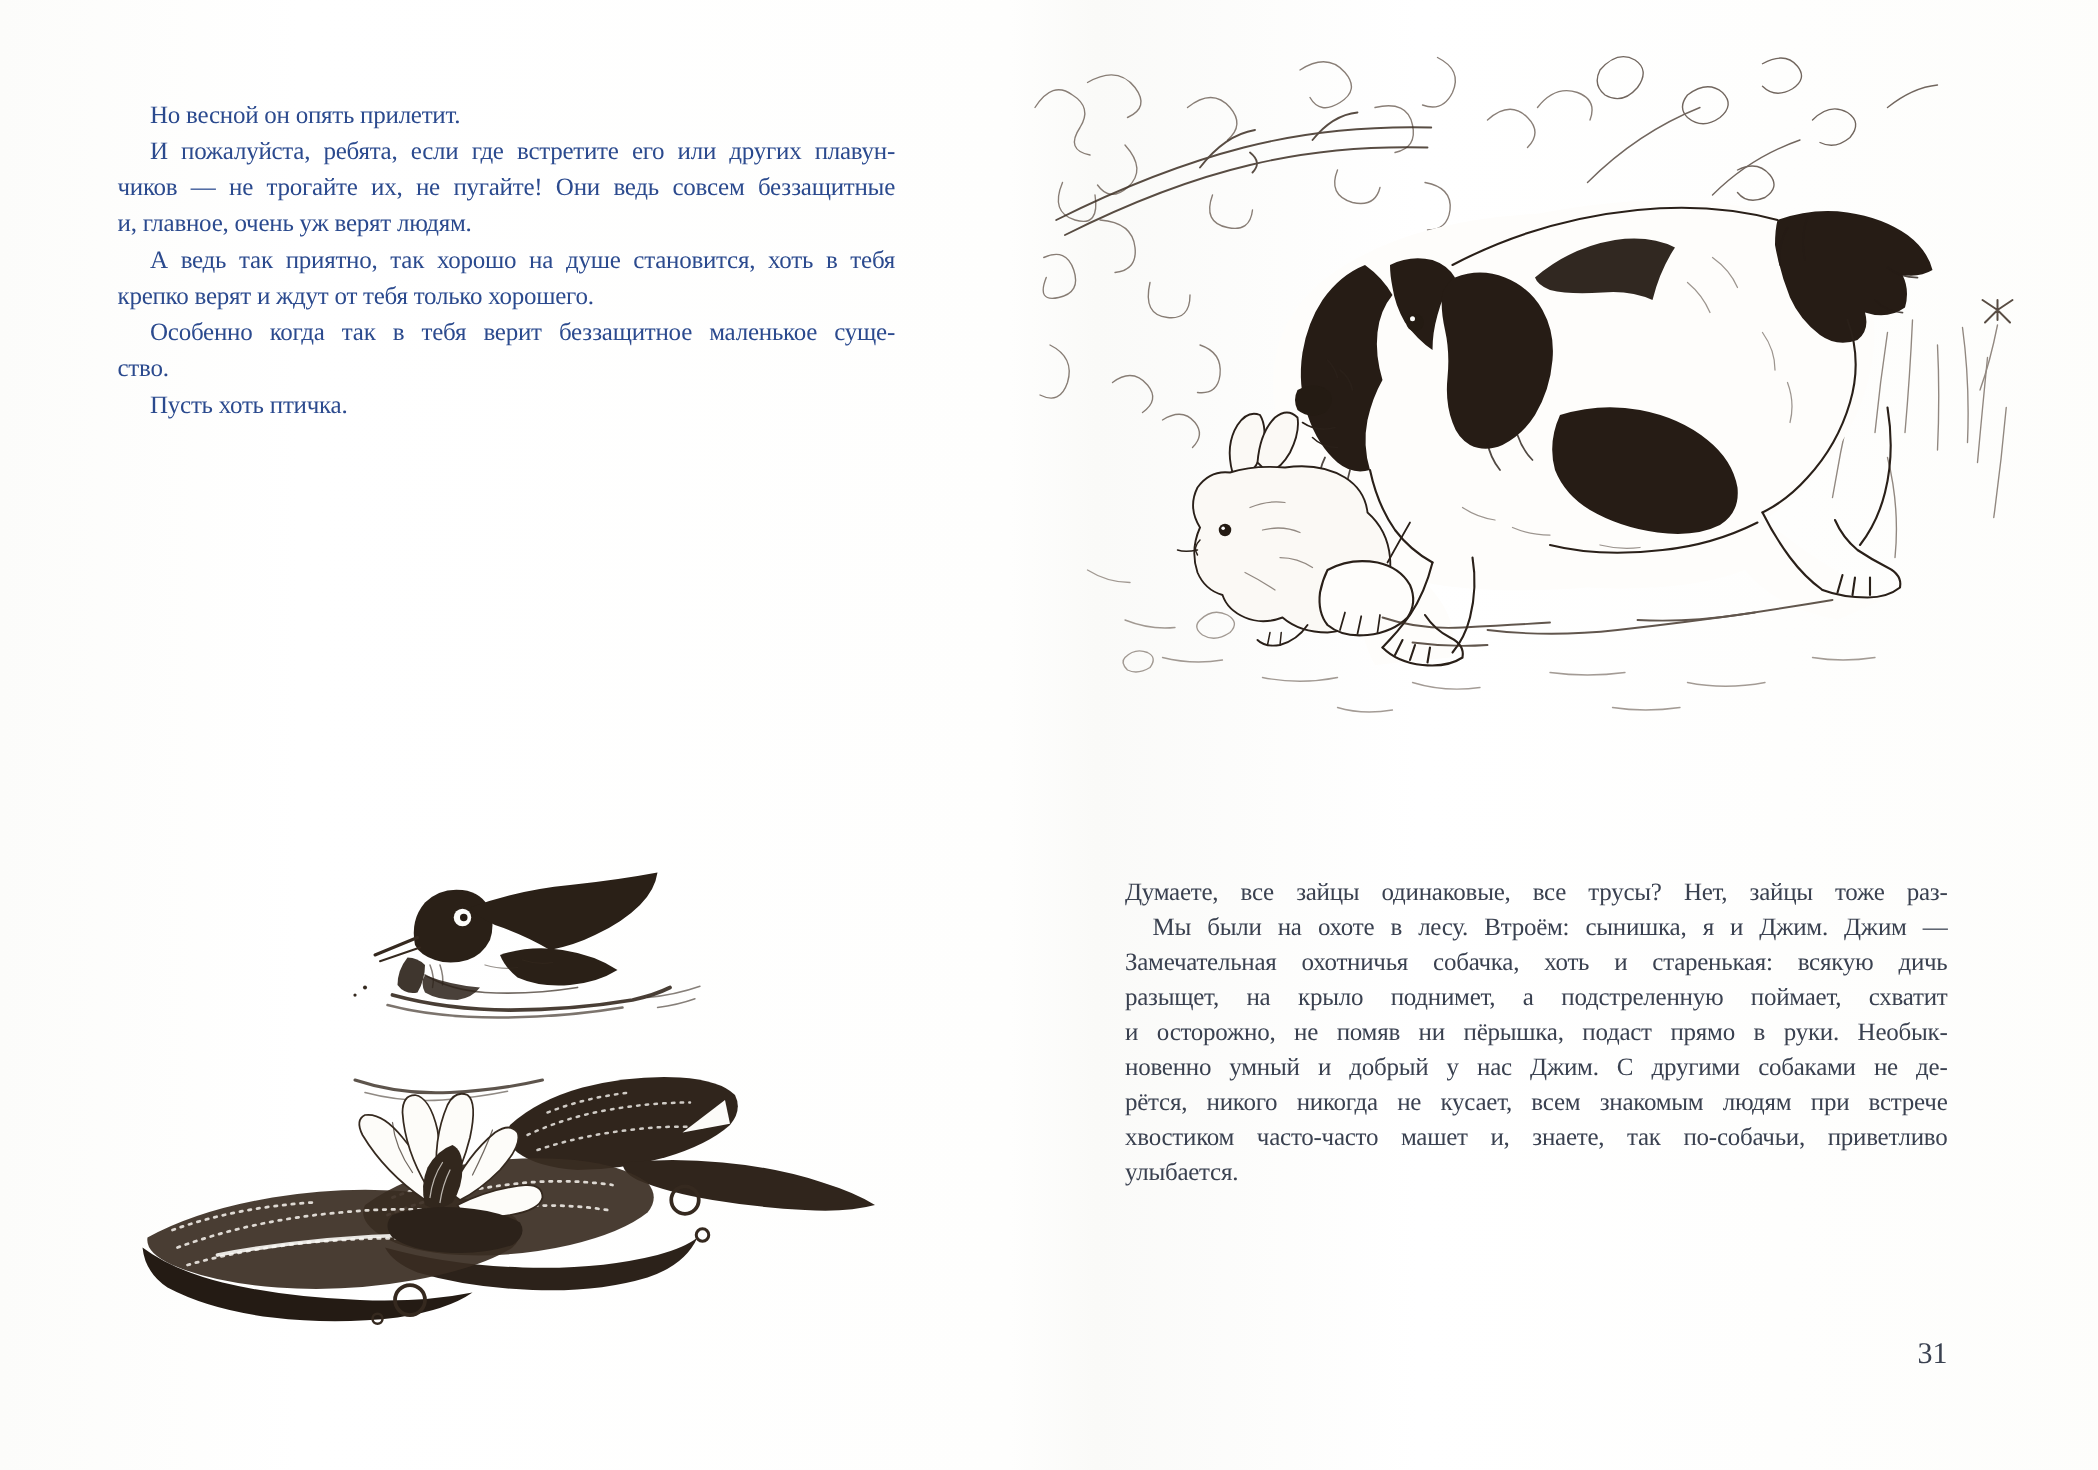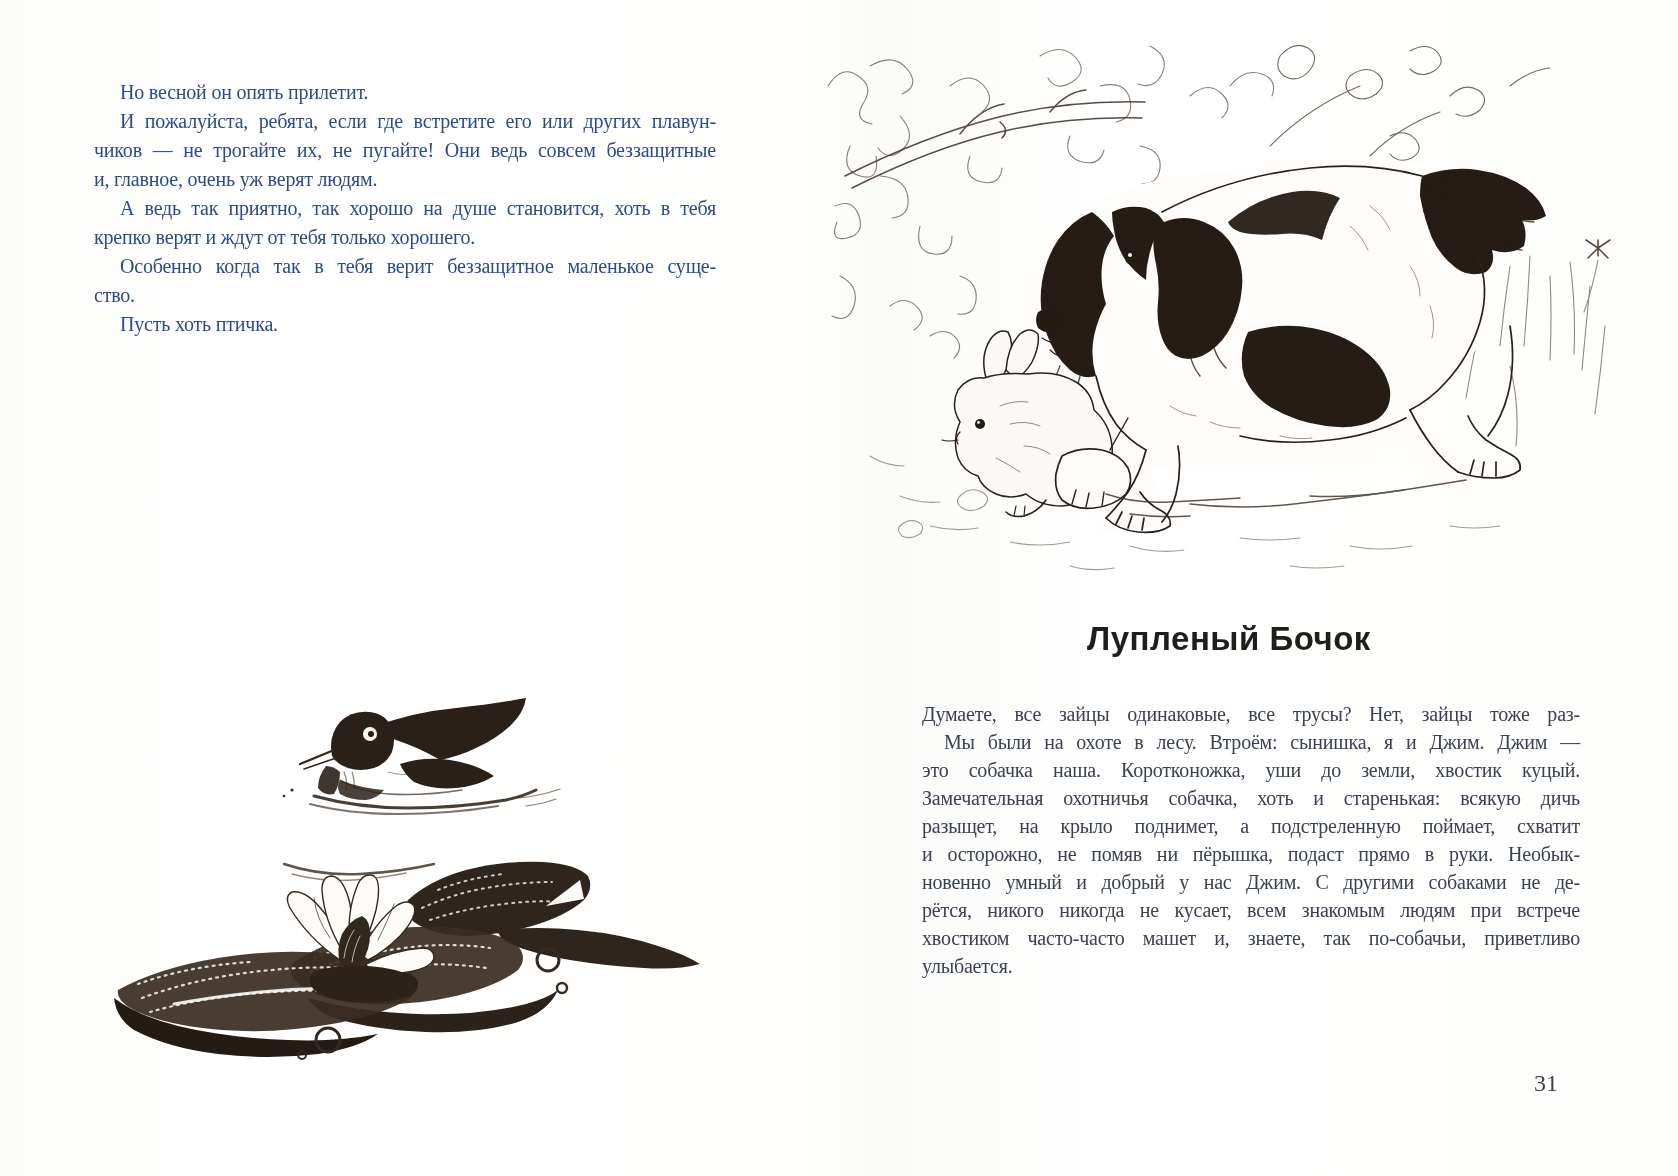--- a/index.html
+++ b/index.html
@@ -6,21 +6,21 @@
   .spread {
     position:relative; width:1678px; height:1176px; overflow:hidden;
     background:linear-gradient(90deg,#fcfcfa 0%,#ffffff 14%,#fefefd 47%,#fafaf8 51%,#ffffff 66%,#fdfdfb 100%);
     font-family:"Liberation Serif", serif;
     padding-left:41px;
   }
   .textblock { position:absolute; }
   .left-text  { left:94px;  top:78px;  width:622px; font-size:20px; line-height:29px;
                 letter-spacing:-0.2px; color:var(--left-text,#2b4a8e); }
   .right-text { left:900px; top:700px; width:658px; font-size:20px; line-height:28px;
-                letter-spacing:-0.2px; color:var(--right-text,#3a4150);margin-left:22px; }
+                letter-spacing:-0.2px; color:var(--right-text,#3a4150); }
   .tline { text-align:justify; text-align-last:left; -moz-text-align-last:left; white-space:normal; }
   .tline.fill { text-align-last:justify; -moz-text-align-last:justify; }
   .tline.indent { text-indent:26px; }
   .right-text .tline.indent { text-indent:22px; }
   .chapter-title {
     position:absolute; left:900px; top:620px; width:658px; text-align:center;
     font-family:"Liberation Sans", sans-serif; font-weight:700; font-size:33px;
     letter-spacing:0.5px; color:var(--title,#211d1b);
   }
   .page-number {
@@ -243,26 +243,24 @@
       <g stroke="#4a3a2e" fill="none" stroke-width="1.1" opacity="0.5" stroke-linecap="round">
         <path d="M120,500 q24,6 48,2 M200,516 q30,6 60,0 M320,520 q26,8 54,4"></path>
         <path d="M430,512 q30,4 60,0 M540,520 q30,6 62,0 M640,500 q24,4 50,0"></path>
         <path d="M260,540 q20,6 44,2 M480,540 q26,4 54,0 M90,470 q20,8 40,6 M60,430 q16,10 34,10"></path>
         <path d="M150,470 q10,-10 22,-4 q10,6 2,14 q-12,8 -22,2 q-8,-6 -2,-12"></path>
         <path d="M90,500 q8,-8 18,-4 q8,4 2,12 q-10,6 -18,2 q-6,-6 -2,-10"></path>
       </g>
     </svg>
   </div>
 
-  <div class="chapter-title">Лупленый Бочок</div>
 
   <div class="textblock right-text">
       <div class="tline fill">Думаете, все зайцы одинаковые, все трусы? Нет, зайцы тоже раз-</div>
       <div class="tline indent fill">Мы были на охоте в лесу. Втроём: сынишка, я и Джим. Джим —</div>
-      <div class="tline fill">это собачка наша. Коротконожка, уши до земли, хвостик куцый.</div>
       <div class="tline fill">Замечательная охотничья собачка, хоть и старенькая: всякую дичь</div>
       <div class="tline fill">разыщет, на крыло поднимет, а подстреленную поймает, схватит</div>
       <div class="tline fill">и осторожно, не помяв ни пёрышка, подаст прямо в руки. Необык-</div>
       <div class="tline fill">новенно умный и добрый у нас Джим. С другими собаками не де-</div>
       <div class="tline fill">рётся, никого никогда не кусает, всем знакомым людям при встрече</div>
       <div class="tline fill">хвостиком часто-часто машет и, знаете, так по-собачьи, приветливо</div>
       <div class="tline">улыбается.</div>
     </div>
 
   <div class="page-number">31</div>

